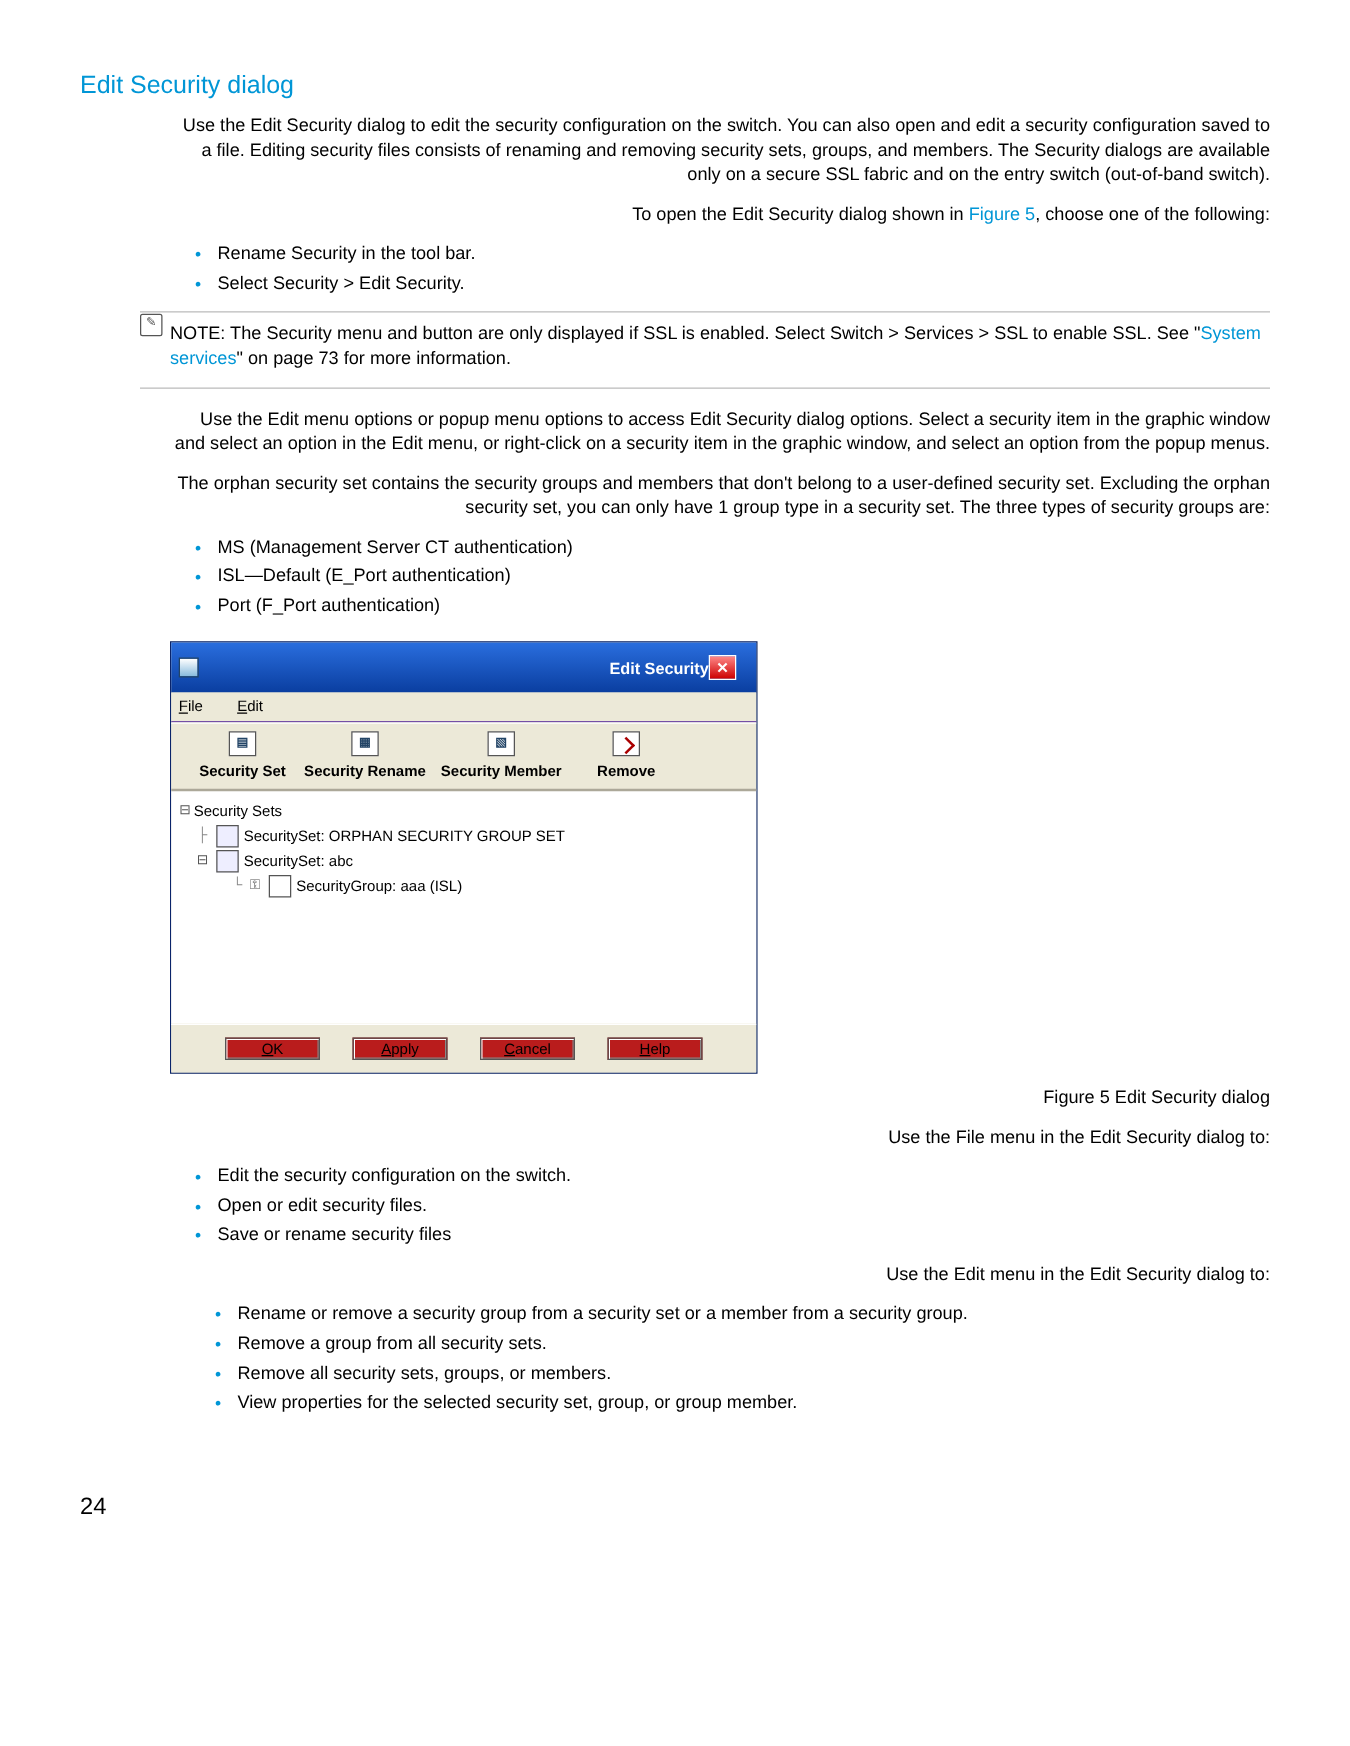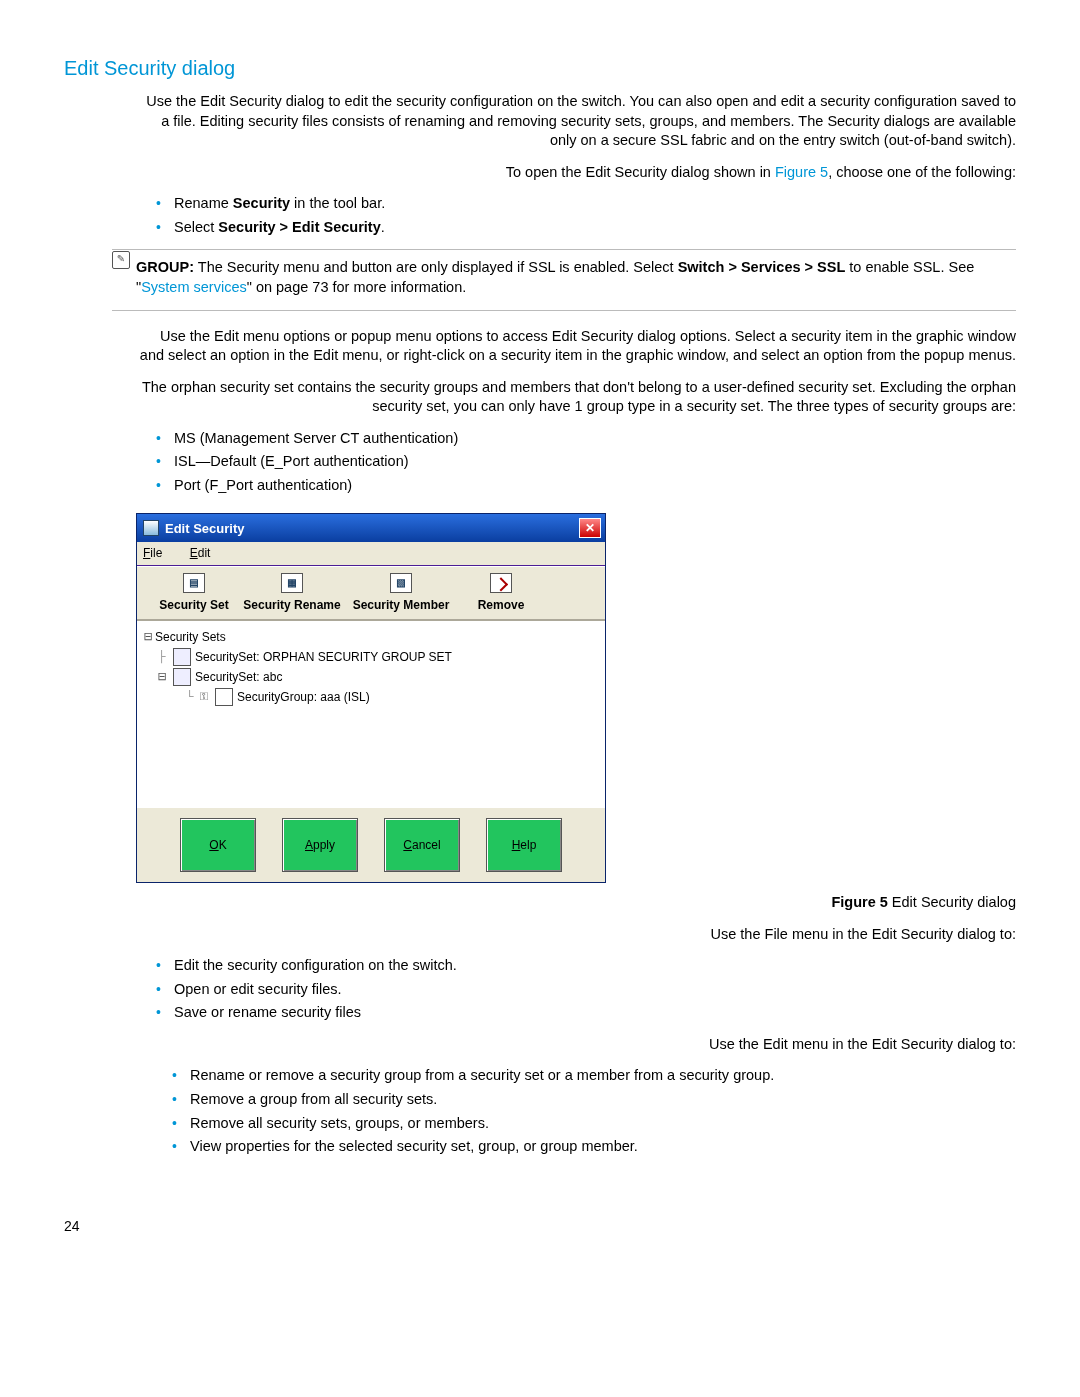--- a/index.html
+++ b/index.html
@@ -34,21 +34,21 @@
   }
   ul.bullets > li::before {
     content: "•";
     position: absolute;
     left: 0;
     top: 0;
     color: #0096d6;
     font-size: 14px;
   }
   ul.sub { padding-left: 36px; }
-  b { font-weight: bold; }
+  b { font-weight: normal; }
   hr.note-rule {
     border: none;
     border-top: 1px solid #bbb;
     margin: 12px 0 8px -24px;
     width: calc(100% + 24px);
   }
   .note-block { position: relative; padding-left: 24px; }
   .note-icon {
     position: absolute;
     left: 0;
@@ -66,25 +66,26 @@
   .dialog {
     width: 468px;
     border: 1px solid #0a246a;
     background: #ece9d8;
     font-family: Tahoma, Arial, sans-serif;
     font-size: 12px;
   }
   .titlebar {
     background: linear-gradient(to bottom, #2a6ede, #0a3ea0);
     color: #fff;
-    height: 28px;
+    height: 40px;
     display: flex;
     align-items: center;
-    padding: 0 4px 0 6px;
+    padding: 0 16px 0 6px;
     font-weight: bold;
+    text-align: right;
   }
   .titlebar .app-icon {
     width: 14px; height: 14px; margin-right: 6px;
     background: linear-gradient(#fff,#8bd); border:1px solid #246;
   }
   .titlebar .title-text { flex: 1; font-size: 13px; }
   .close-btn {
     width: 20px; height: 18px;
     background: linear-gradient(#f88,#c00);
     border: 1px solid #fff;
@@ -142,30 +143,30 @@
     margin: 0 4px; display:inline-block;
   }
   .btnbar {
     background:#ece9d8;
     border-top:1px solid #fff;
     padding:10px 0;
     display:flex; justify-content:center; gap:26px;
   }
   .winbtn {
     min-width: 62px;
-    padding: 18px 6px;
-    background:#22c55e;
+    padding: 0 6px;
+    background:#b91c1c;
     border:1px solid #555;
     box-shadow: inset 1px 1px #fff, inset -1px -1px #888;
     font-size:12px;
     text-align:center;
   }
   .fig-caption { margin-top: 8px; }
   .fig-caption b { color: #000; }
-  .page-num { margin-top: 60px; font-size: 14px; }
+  .page-num { margin-top: 60px; font-size: 19px; }
 </style>
 </head>
 <body>
 
 <h2 class="section-title">Edit Security dialog</h2>
 
 <div class="body-block">
 
   <p>Use the Edit Security dialog to edit the security configuration on the switch. You can also open and edit a security configuration saved to a file. Editing security files consists of renaming and removing security sets, groups, and members. The Security dialogs are available only on a secure SSL fabric and on the entry switch (out-of-band switch).</p>
 
@@ -180,21 +181,21 @@
     <li>
       <span>Select </span><b>Security &gt; Edit Security</b><span>.</span>
     </li>
   </ul>
 
   <div class="note-block" style="margin-left:-24px;">
     <hr class="note-rule">
     <div style="padding-left:0;">
       <span class="note-icon">✎</span>
       <span style="display:block; margin-left:0;">
-        <b>GROUP:</b>
+        <b>NOTE:</b>
         <span>The Security menu and button are only displayed if SSL is enabled. Select </span><b>Switch &gt; Services &gt; SSL</b><span> to enable SSL. See "</span><a class="link">System services</a><span>" on page 73 for more information.</span>
       </span>
     </div>
     <hr class="note-rule">
   </div>
 
   <p style="margin-top:16px;">Use the Edit menu options or popup menu options to access Edit Security dialog options. Select a security item in the graphic window and select an option in the Edit menu, or right-click on a security item in the graphic window, and select an option from the popup menus.</p>
 
   <p>The orphan security set contains the security groups and members that don't belong to a user-defined security set. Excluding the orphan security set, you can only have 1 group type in a security set. The three types of security groups are:</p>
 

